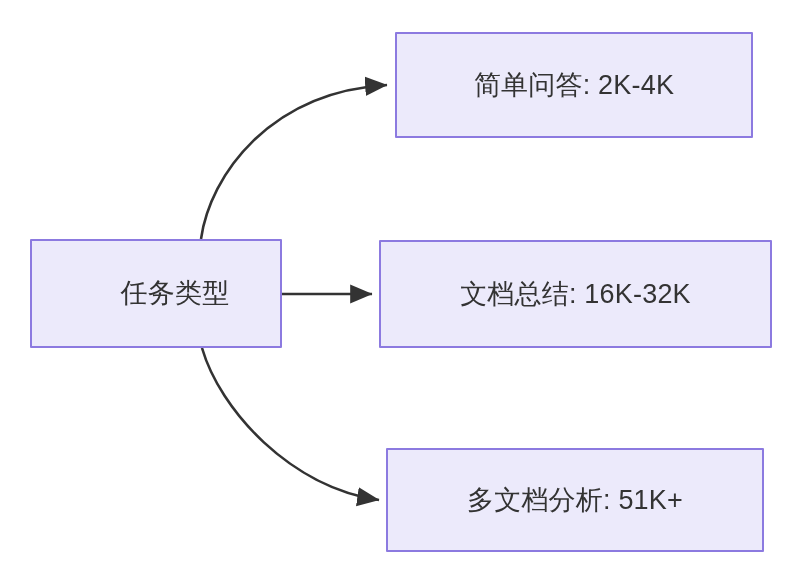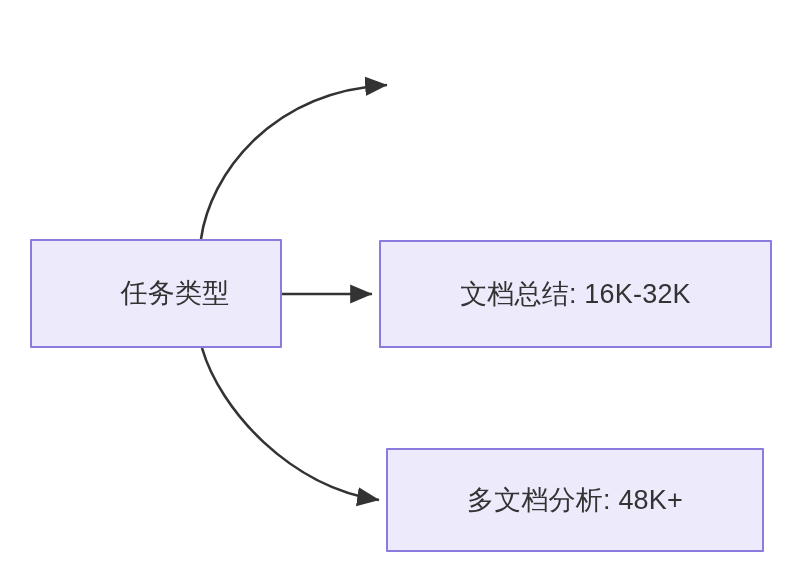--- a/index.html
+++ b/index.html
@@ -87,22 +87,25 @@
 
     <path d="M 282,294 L 372,294" fill="none" stroke="#333333" stroke-width="2.6" marker-end="url(#arrowhead)"></path>
 
     <path d="M 202,348 C 220,410 290,487 379,500" fill="none" stroke="#333333" stroke-width="2.6" marker-end="url(#arrowhead)"></path>
   </svg>
 
   <div class="node" id="node-root">
     <span class="node-label">任务类型</span>
   </div>
 
+  <div class="node" id="node-simple-qa">
+    <span class="node-label">简单问答: 2K-4K</span>
+  </div>
 
   <div class="node" id="node-doc-summary">
     <span class="node-label">文档总结: 16K-32K</span>
   </div>
 
   <div class="node" id="node-multi-doc">
-    <span class="node-label">多文档分析: 48K+</span>
+    <span class="node-label">多文档分析: 51K+</span>
   </div>
 
 </div>
 
 </body></html>

